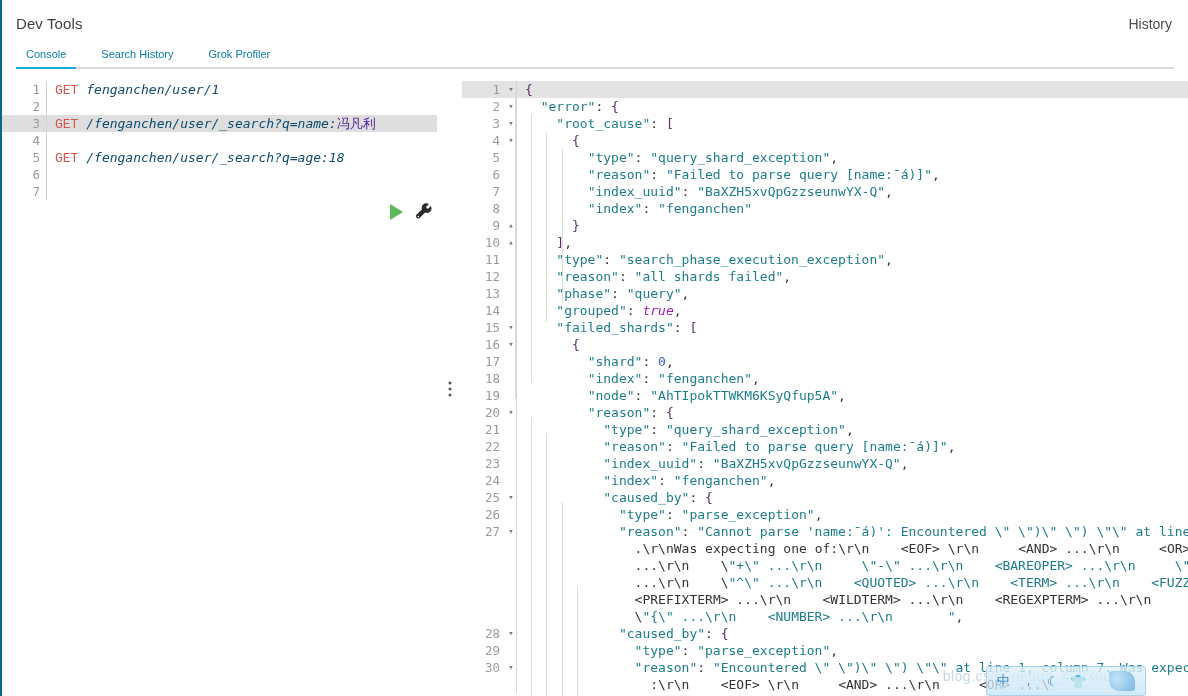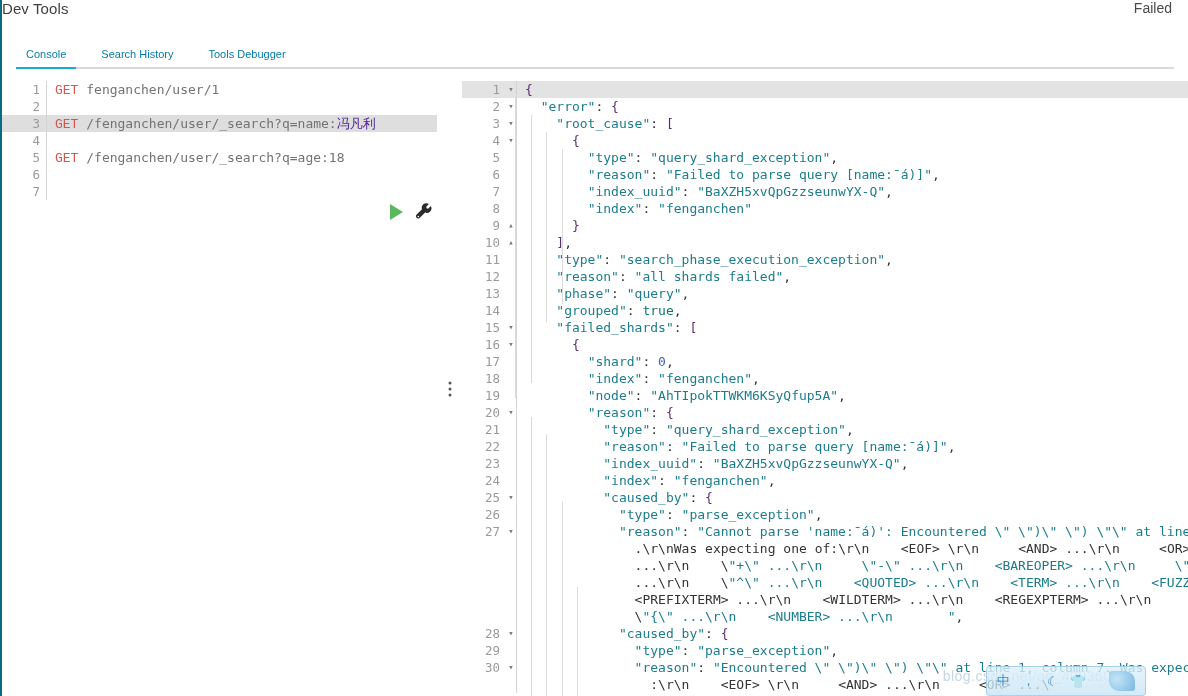--- a/index.html
+++ b/index.html
@@ -16,22 +16,22 @@
     background: #ffffff;
     border-left: 2px solid #0a6b80;
     overflow: hidden;
   }
 
   
   .header {
     position: relative;
     height: 32px;
     display: flex;
-    align-items: flex-start;
-    padding: 0 16px 0 0;
+    align-items: flex-end;
+    padding: 0 16px 0 14px;
   }
   .app-title {
     font-size: 15px;
     color: #3f3f3f;
     letter-spacing: .1px;
   }
   .header-right {
     margin-left: auto;
     font-size: 14px;
     color: #4a4a4a;
@@ -156,27 +156,27 @@
   }
   .linetext {
     padding-left: 8px;
     flex: 1 1 auto;
     overflow: hidden;
     white-space: pre;
   }
 
   
   .k-method { color: #d9534f; font-family: Liberation Mono, monospace; }        
-  .k-url    { color: #737373; }        
+  .k-url    { color: #0c4a6e; font-style: italic; }        
   .k-cn     { color: #4c1d95; }        
   .k-key    { color: #1c7c8c; }        
   .k-str    { color: #1c7c8c; }        
   .k-punc   { color: #333333; }        
   .k-num    { color: #3b5fc0; }        
-  .k-bool   { color: #0f766e; }        
+  .k-bool   { color: #a21caf; font-style: italic; }        
   .k-brace  { color: #5a2f6e; }
 
   .indent-guides {
     position: absolute;
     top: 0; bottom: 0;
     pointer-events: none;
   }
   .ig {
     position: absolute;
     top: 0; bottom: 0;
@@ -248,27 +248,27 @@
     opacity: .85;
   }
 </style>
 </head>
 <body>
 
 <div id="app">
 
   <div class="header">
     <div class="app-title">Dev Tools</div>
-    <div class="header-right">Failed</div>
+    <div class="header-right">History</div>
   </div>
 
   <div class="tabbar" id="tabbar">
       <button class="tab active">Console</button>
       <button class="tab">Search History</button>
-      <button class="tab">Tools Debugger</button>
+      <button class="tab">Grok Profiler</button>
     </div>
 
   <div class="editors">
 
     <div class="pane pane-left">
       <div class="code" id="left-code"><div class="row"><div class="gutter">1</div><div class="gutter-border"></div><div class="linetext"><span class="k-method">GET</span> <span class="k-url">fenganchen/user/1</span></div></div><div class="row"><div class="gutter">2</div><div class="gutter-border"></div><div class="linetext"></div></div><div class="row active"><div class="gutter">3</div><div class="gutter-border"></div><div class="linetext"><span class="k-method">GET</span> <span class="k-url">/fenganchen/user/_search?q=name:</span><span class="k-cn">冯凡利</span></div></div><div class="row"><div class="gutter">4</div><div class="gutter-border"></div><div class="linetext"></div></div><div class="row"><div class="gutter">5</div><div class="gutter-border"></div><div class="linetext"><span class="k-method">GET</span> <span class="k-url">/fenganchen/user/_search?q=age:18</span></div></div><div class="row"><div class="gutter">6</div><div class="gutter-border"></div><div class="linetext"></div></div><div class="row"><div class="gutter">7</div><div class="gutter-border"></div><div class="linetext"></div></div></div>
       <div class="run-controls">
         <div class="play-btn" title="Run"></div>
         <svg class="wrench-btn" viewBox="0 0 24 24">
           <path d="M21.7 5.3a1 1 0 0 0-1.6-.4l-2.6 2.6-2.1-.4-.4-2.1L17.6 2.4a1 1 0 0 0-.4-1.6A6 6 0 0 0 9.3 8.4L1.9 15.8a3 3 0 0 0 4.2 4.2l7.4-7.4a6 6 0 0 0 8.2-7.3z" fill="#2b2b2b"></path>

